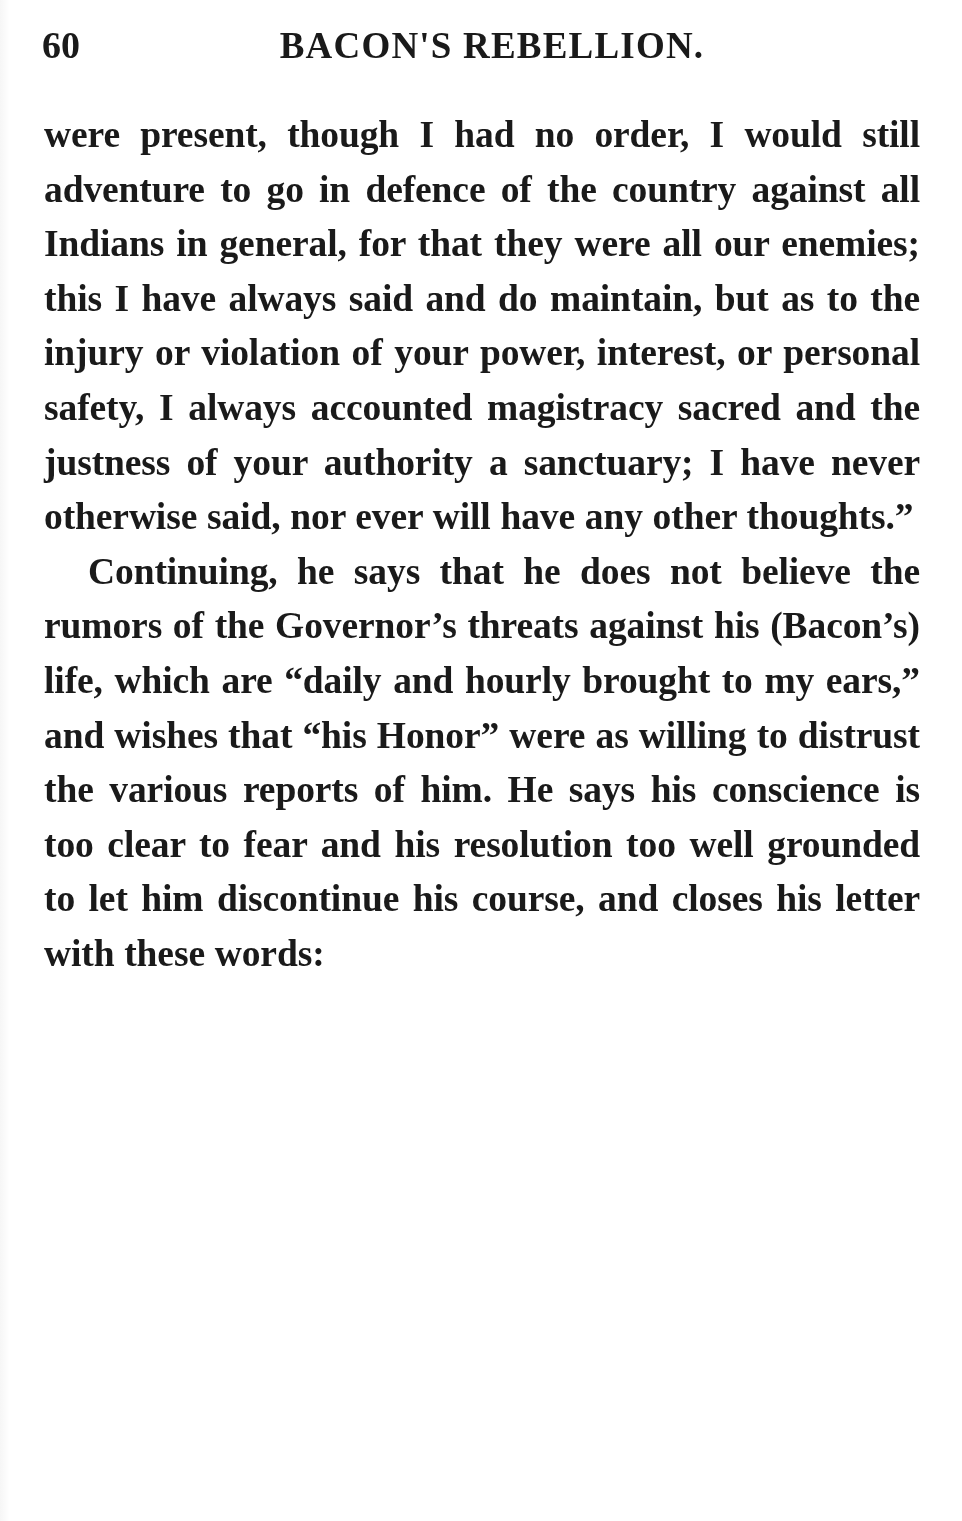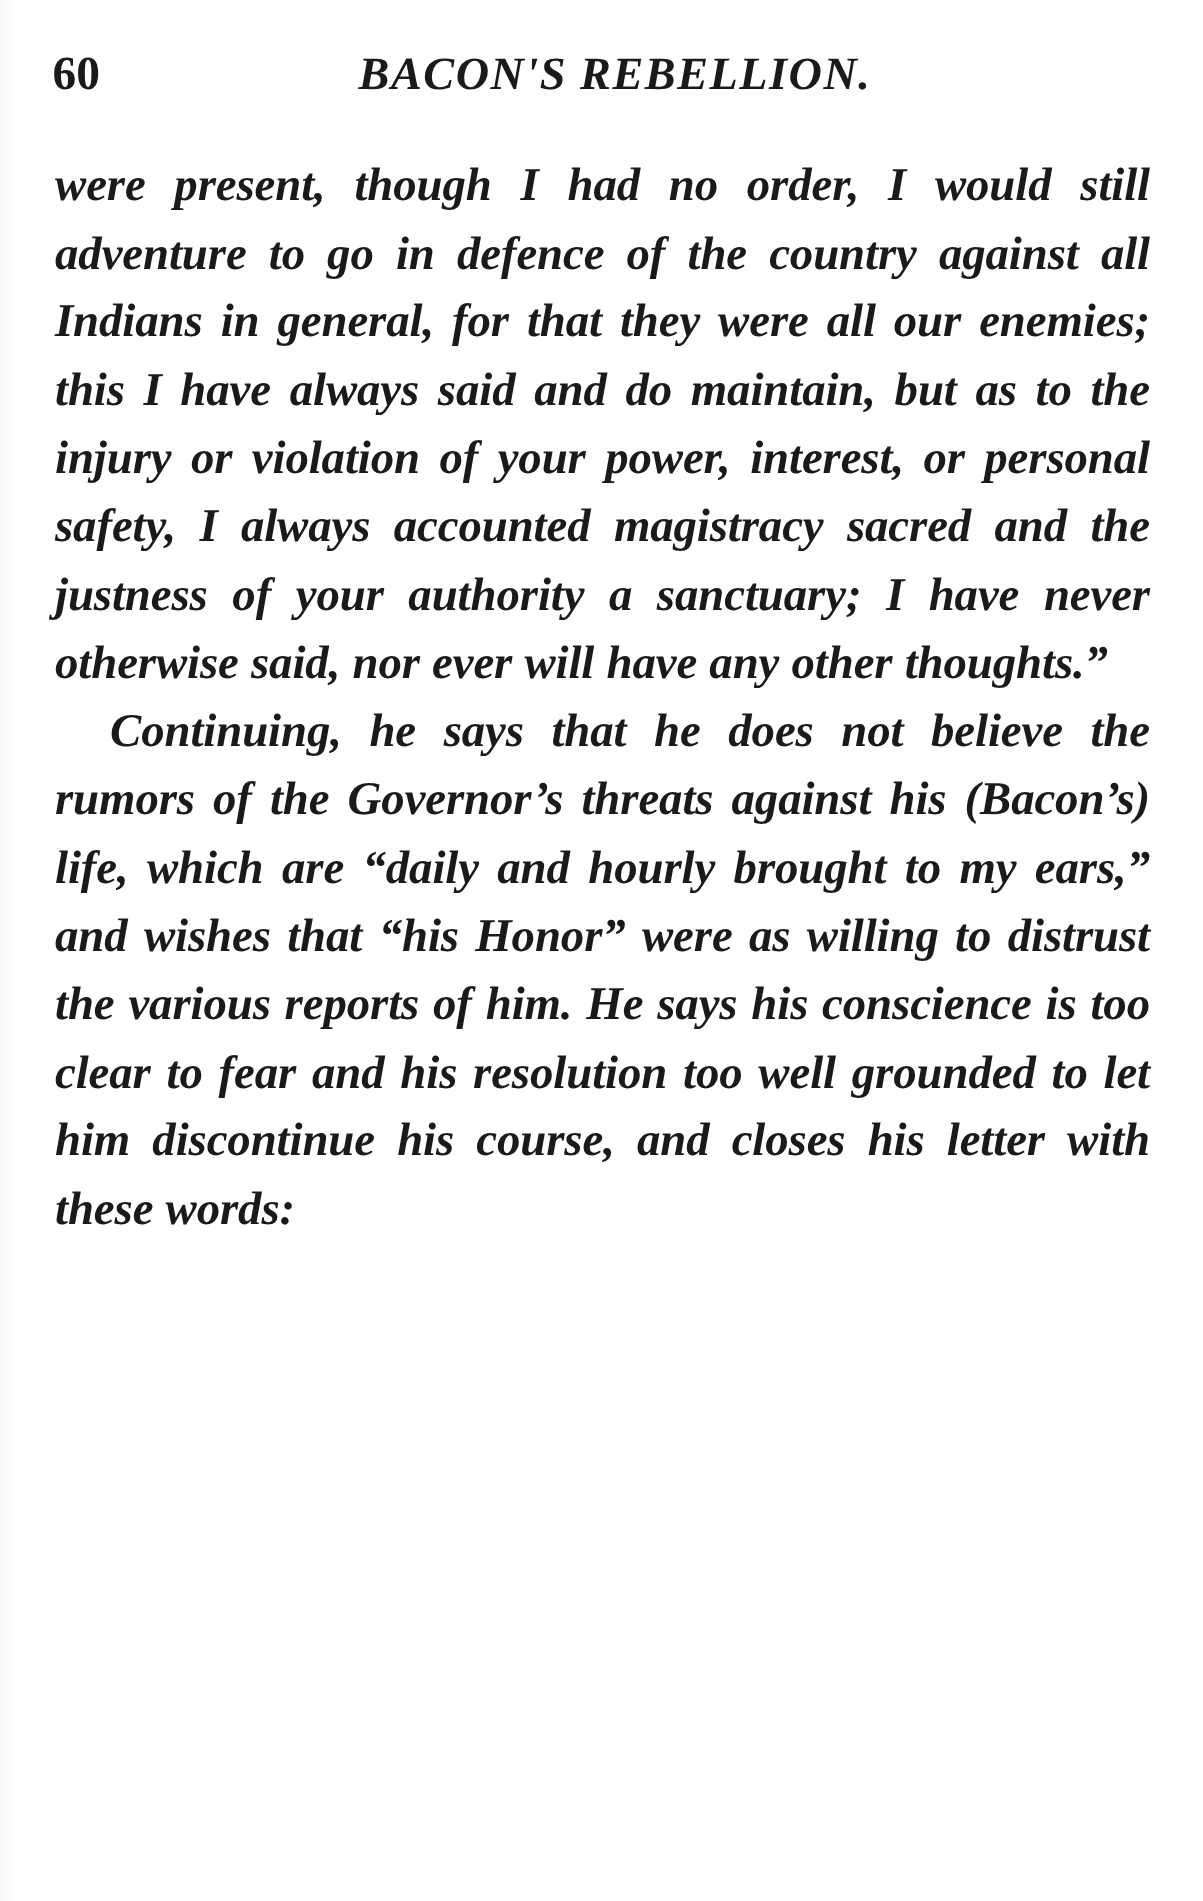--- a/index.html
+++ b/index.html
@@ -14,21 +14,21 @@
     color: #1a1a1a;
     position: relative;
     overflow: hidden;
   }
   .page {
     position: absolute;
     left: 0; top: 0;
     width: 962px;
     height: 1372px;
     box-sizing: border-box;
-    padding: 38px 30px 0 34px;
+    padding: 24px 30px 0 34px;
   }
   .header {
     display: flex;
     align-items: baseline;
     height: 66px;
     padding-left: 8px;
     padding-right: 30px;
   }
   .folio {
     font-family: "Liberation Serif", "DejaVu Serif", serif;
@@ -36,41 +36,39 @@
     font-weight: 700;
     letter-spacing: 0px;
     line-height: 1;
     width: 150px;
     flex: none;
   }
   .running-head {
     flex: 1;
     text-align: center;
     font-family: "Liberation Serif", "DejaVu Serif", serif;
-    font-style: italic;
     font-weight: 700;
     font-size: 37px;
     letter-spacing: 1.2px;
     padding-right: 110px;
     white-space: nowrap;
   }
   .body-text {
     margin-top: 18px;
     padding: 0 12px 0 10px;
   }
   .para {
     margin: 0;
     font-size: 37.5px;
     line-height: 54.6px;
     text-align: justify;
     text-justify: inter-word;
     font-weight: 600;
     letter-spacing: -0.1px;
     word-spacing: 0.5px;
-    font-style: italic;
     -webkit-font-smoothing: none;
   }
   .para.indent {
     text-indent: 44px;
   }
   .para + .para {
     margin-top: 0px;
   }
   
   .edge-tint {

